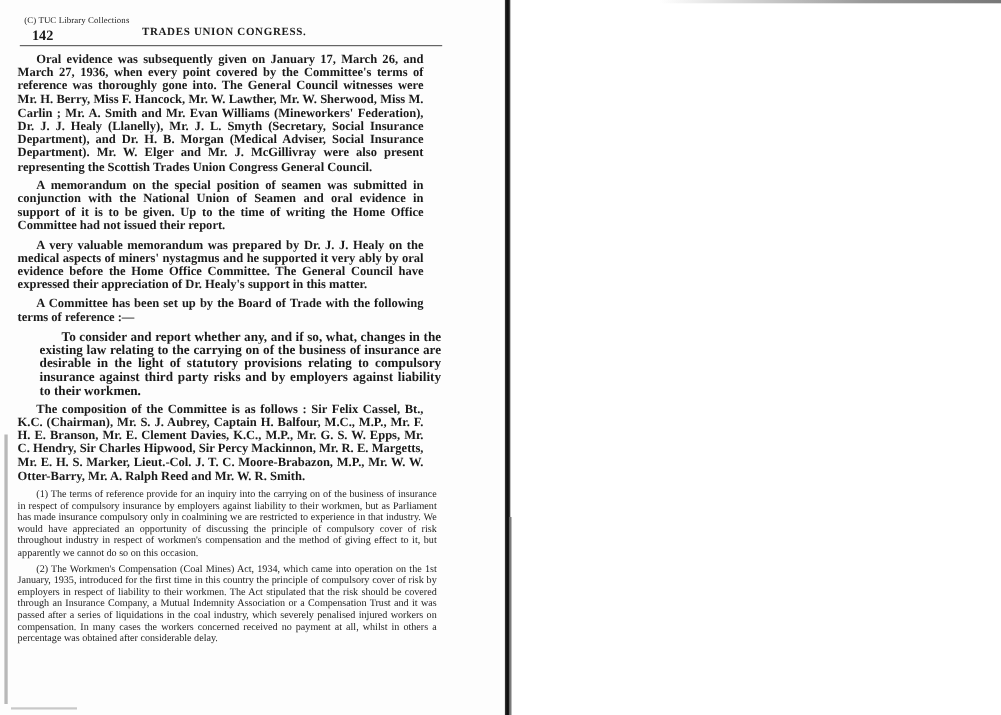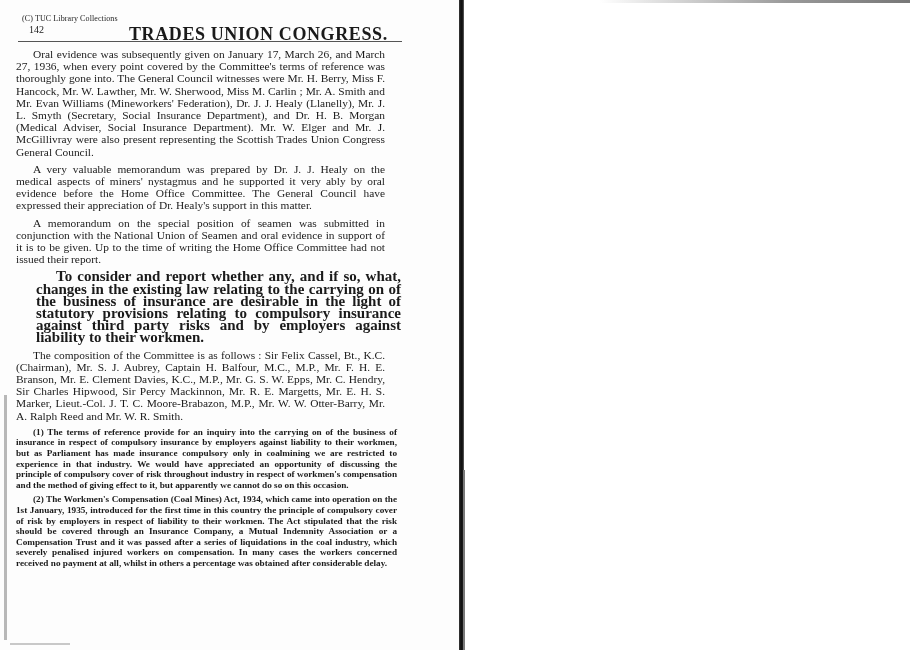--- a/index.html
+++ b/index.html
@@ -41,59 +41,59 @@
   .watermark {
     position: absolute; left: 8px; top: 14px;
     font-family: Liberation Serif, serif;
     font-size: 8px; color: #222; letter-spacing: 0.1px; margin-left: 14px;
   }
   .running-head {
     position: absolute; left: 29px; top: 24px; width: 372px; height: 16px;
   }
   .page-number {
     position: absolute; left: 0; top: 0;
-    font-size: 10px; font-weight: normal;
+    font-size: 13px; font-weight: bold;
   }
   .running-title {
     position: absolute; left: 100px; top: 0;
-    font-size: 18px; font-weight: bold; letter-spacing: 0.6px;
+    font-size: 10px; font-weight: bold; letter-spacing: 0.6px;
   }
   .head-rule {
     position: absolute; left: 18px; top: 41px; width: 384px; height: 1px;
     background: #555;
   }
   .body-col {
     position: absolute; left: 16px; top: 48px; width: 385px;
   }
   p.para {
     margin: 0 16px 5px 0;
     font-size: 11.4px; line-height: 12.2px;
     text-align: justify; text-indent: 17px;
-    font-weight: 400;
+    font-weight: 700;
     hyphens: auto;
   }
   p.quote {
     margin: 0 0 5px 20px;
-    font-size: 15px; line-height: 12.2px;
+    font-size: 12px; line-height: 12.2px;
     text-align: justify; text-indent: 20px;
     font-weight: 600;
   }
   h2.section {
     margin: 6px 0 1px 0;
     font-size: 12.5px; font-weight: bold;
     font-family: "DejaVu Sans", "Liberation Sans", sans-serif;
     letter-spacing: 0.1px;
   }
   h2.s96 { padding-left: 72px; }
   h2.s97 { padding-left: 14px; }
   p.small {
     margin: 0 4px 4px 0;
     font-size: 9.2px; line-height: 10.6px;
     text-align: justify; text-indent: 17px;
-    font-weight: 700;
+    font-weight: 400;
   }
 </style>
 </head>
 <body>
 
 <div class="left-page"></div>
 <div class="left-edge"></div>
 <div class="left-edge-foot"></div>
 <div class="right-page"></div>
 <div class="right-top-shadow"></div>
@@ -103,22 +103,23 @@
 <div class="watermark">(C) TUC Library Collections</div>
 
 <div class="running-head">
   <span class="page-number">142</span>
   <span class="running-title">TRADES UNION CONGRESS.</span>
 </div>
 <div class="head-rule"></div>
 
 <div class="body-col">
   <p class="para">Oral evidence was subsequently given on January 17, March 26, and March 27, 1936, when every point covered by the Committee's terms of reference was thoroughly gone into. The General Council witnesses were Mr. H. Berry, Miss F. Hancock, Mr. W. Lawther, Mr. W. Sherwood, Miss M. Carlin ; Mr. A. Smith and Mr. Evan Williams (Mineworkers' Federation), Dr. J. J. Healy (Llanelly), Mr. J. L. Smyth (Secretary, Social Insurance Department), and Dr. H. B. Morgan (Medical Adviser, Social Insurance Department). Mr. W. Elger and Mr. J. McGillivray were also present representing the Scottish Trades Union Congress General Council.</p>
+  <p class="para">A memorandum on the special position of seamen was submitted in conjunction with the National Union of Seamen and oral evidence in support of it is to be given. Up to the time of writing the Home Office Committee had not issued their report.</p>
   <p class="para">A very valuable memorandum was prepared by Dr. J. J. Healy on the medical aspects of miners' nystagmus and he supported it very ably by oral evidence before the Home Office Committee. The General Council have expressed their appreciation of Dr. Healy's support in this matter.</p>
-  <p class="para">A memorandum on the special position of seamen was submitted in conjunction with the National Union of Seamen and oral evidence in support of it is to be given. Up to the time of writing the Home Office Committee had not issued their report.</p>
 
+  <p class="para">A Committee has been set up by the Board of Trade with the following terms of reference :—</p>
   <p class="quote">To consider and report whether any, and if so, what, changes in the existing law relating to the carrying on of the business of insurance are desirable in the light of statutory provisions relating to compulsory insurance against third party risks and by employers against liability to their workmen.</p>
   <p class="para">The composition of the Committee is as follows : Sir Felix Cassel, Bt., K.C. (Chairman), Mr. S. J. Aubrey, Captain H. Balfour, M.C., M.P., Mr. F. H. E. Branson, Mr. E. Clement Davies, K.C., M.P., Mr. G. S. W. Epps, Mr. C. Hendry, Sir Charles Hipwood, Sir Percy Mackinnon, Mr. R. E. Margetts, Mr. E. H. S. Marker, Lieut.-Col. J. T. C. Moore-Brabazon, M.P., Mr. W. W. Otter-Barry, Mr. A. Ralph Reed and Mr. W. R. Smith.</p>
 
   <p class="small">(1) The terms of reference provide for an inquiry into the carrying on of the business of insurance in respect of compulsory insurance by employers against liability to their workmen, but as Parliament has made insurance compulsory only in coalmining we are restricted to experience in that industry. We would have appreciated an opportunity of discussing the principle of compulsory cover of risk throughout industry in respect of workmen's compensation and the method of giving effect to it, but apparently we cannot do so on this occasion.</p>
   <p class="small">(2) The Workmen's Compensation (Coal Mines) Act, 1934, which came into operation on the 1st January, 1935, introduced for the first time in this country the principle of compulsory cover of risk by employers in respect of liability to their workmen. The Act stipulated that the risk should be covered through an Insurance Company, a Mutual Indemnity Association or a Compensation Trust and it was passed after a series of liquidations in the coal industry, which severely penalised injured workers on compensation. In many cases the workers concerned received no payment at all, whilst in others a percentage was obtained after considerable delay.</p>
 
 </div>
 
 </body></html>

